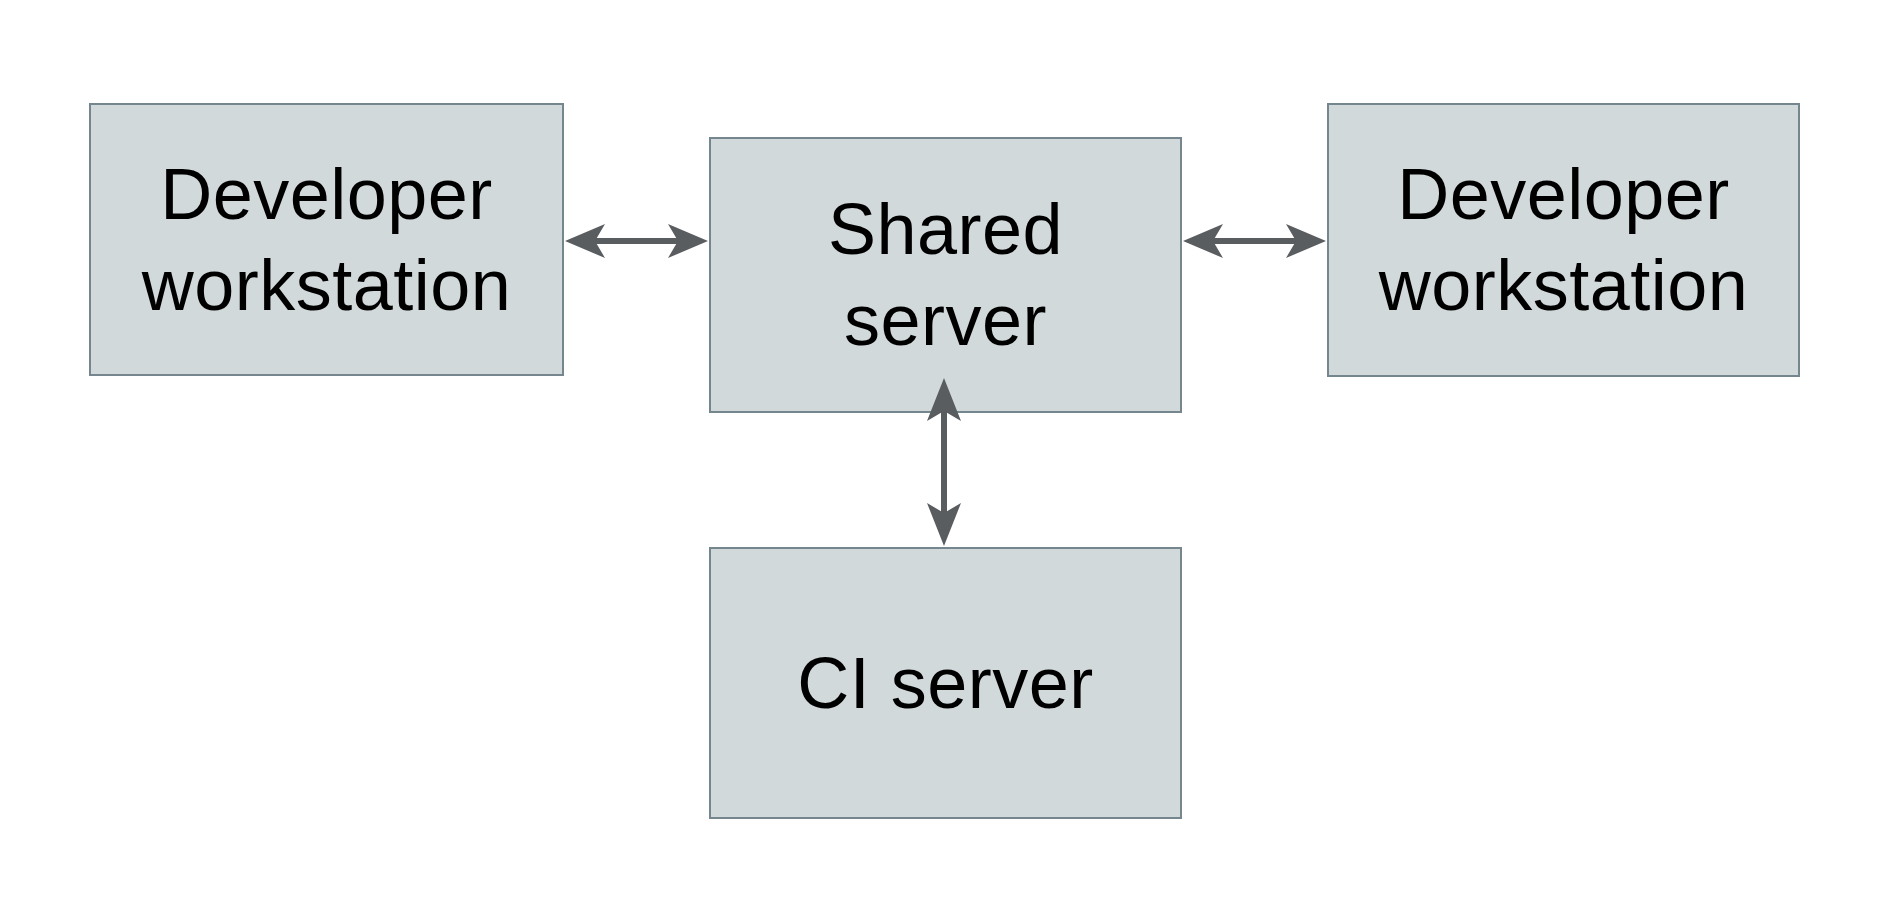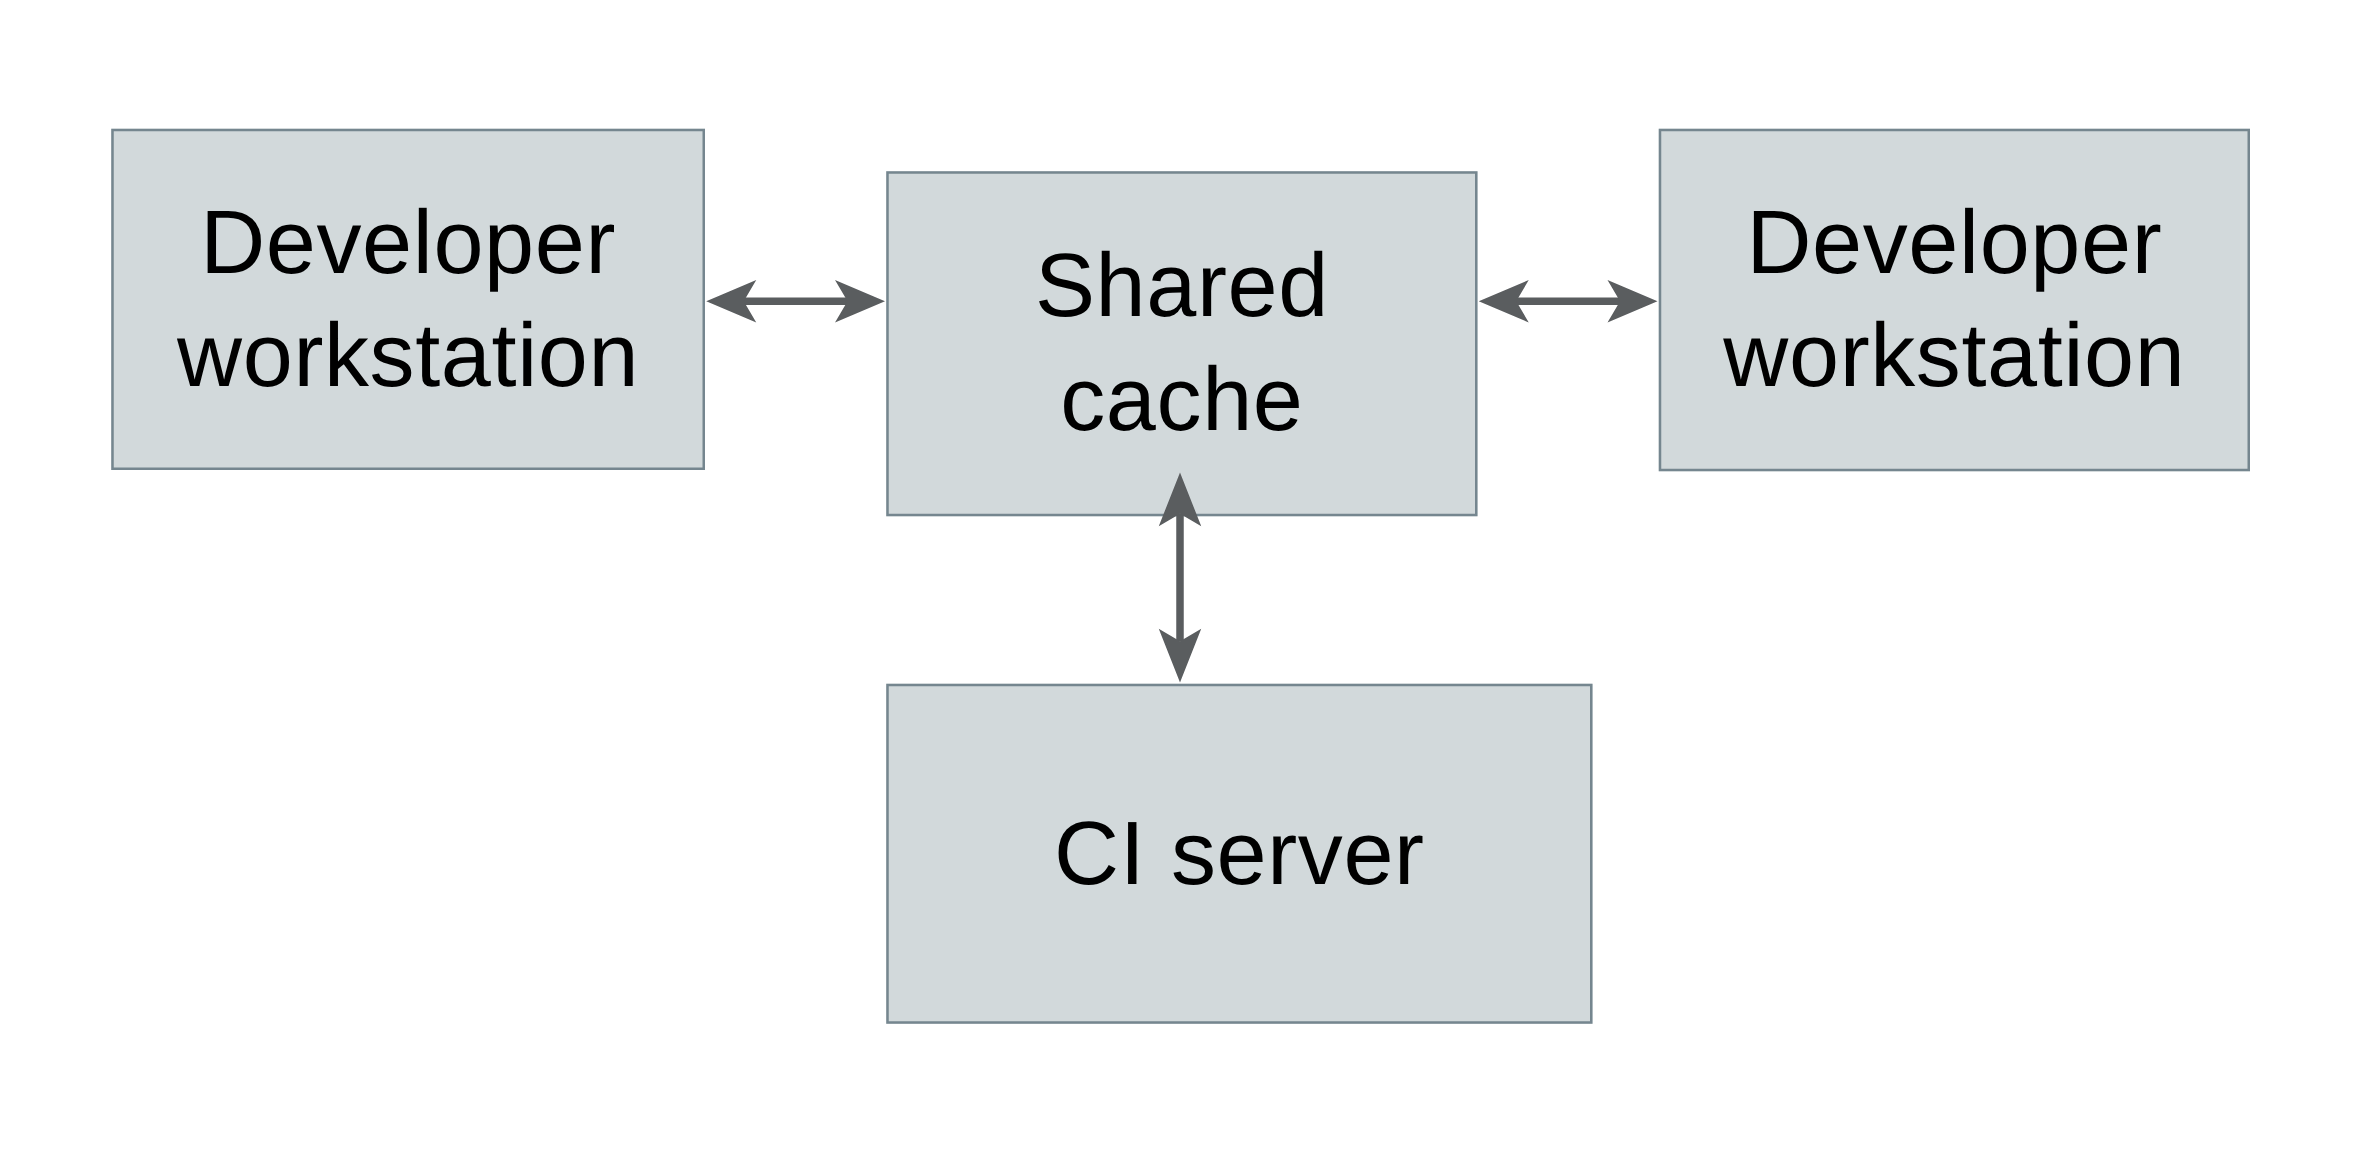--- a/index.html
+++ b/index.html
@@ -34,42 +34,42 @@
   .node .line {
     font-size: 72px;
     line-height: 91px;
     color: var(--text);
     letter-spacing: 0.5px;
     white-space: nowrap;
   }
   .node-left  { left: 89px;  top: 103px; width: 475px; height: 273px; }
   .node-cache { left: 709px; top: 101px; width: 473px; height: 276px; margin-top: 36px; }
   .node-right { left: 1327px; top: 103px; width: 473px; height: 274px; }
-  .node-ci    { left: 709px; top: 547px; width: 565px; height: 272px; }
+  .node-ci    { left: 709px; top: 547px; width: 473px; height: 272px; }
   .connector { position: absolute; }
   .conn-left  { left: 564px;  top: 208px; width: 145px; height: 66px; }
   .conn-right { left: 1182px; top: 208px; width: 145px; height: 66px; }
   .conn-down  { left: 911px;  top: 377px; width: 66px;  height: 170px; }
   .connector svg { display: block; width: 100%; height: 100%; }
   .connector .shaft { stroke: var(--arrow); stroke-width: 6; }
   .connector .head { fill: var(--arrow); }
 </style>
 </head>
 <body>
 
 <div class="canvas">
 
   <div class="node node-left">
     <span class="line">Developer</span>
     <span class="line">workstation</span>
   </div>
 
   <div class="node node-cache">
     <span class="line">Shared</span>
-    <span class="line">cache</span>
+    <span class="line">server</span>
   </div>
 
   <div class="node node-right">
     <span class="line">Developer</span>
     <span class="line">workstation</span>
   </div>
 
   <div class="node node-ci">
     <span class="line">CI server</span>
   </div>

